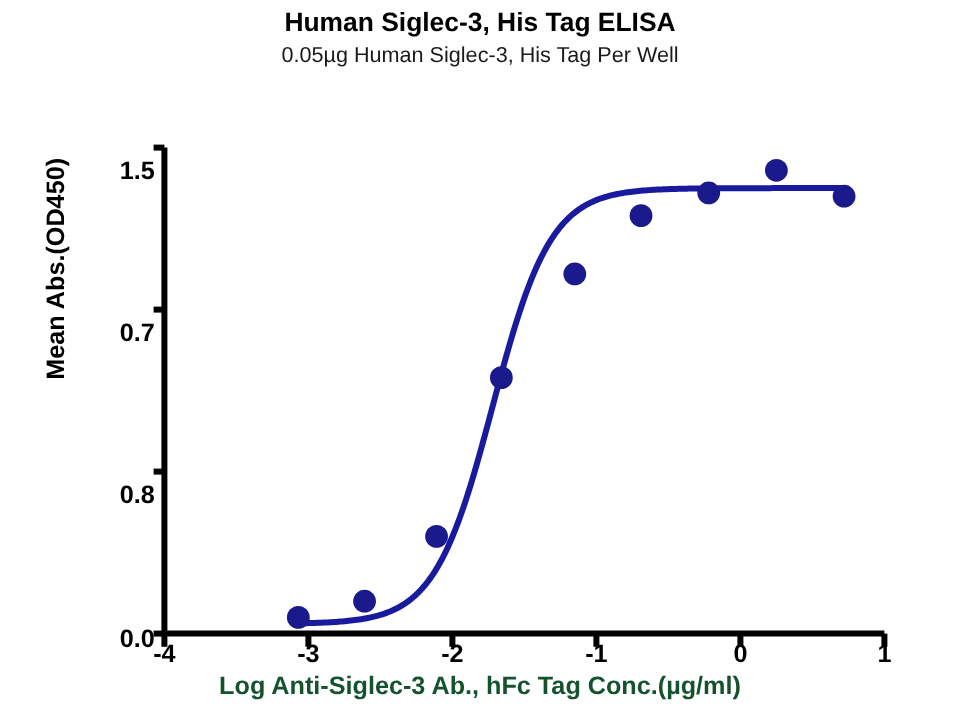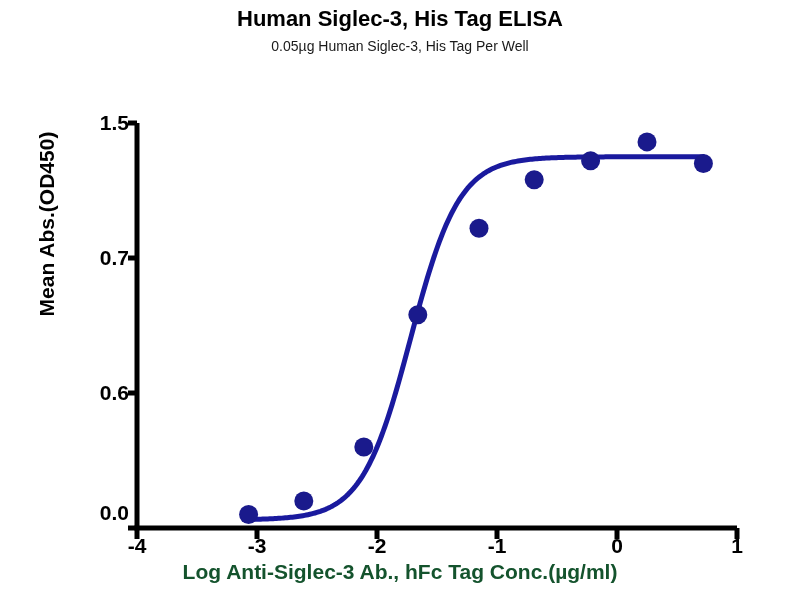--- a/index.html
+++ b/index.html
@@ -13,21 +13,21 @@
   #figure{position:absolute;left:0;top:0;width:740px;height:600px;}
   .titleblock{
     position:absolute;left:0;top:0;width:800px;
     text-align:center;
   }
   .chart-title{
     font-size:22px;font-weight:bold;color:#000000;
     letter-spacing:0px;margin:6px 0 0 0;line-height:26px;
   }
   .chart-subtitle{
-    font-size:14px;font-weight:normal;color:#1a1a1a;
+    font-size:18px;font-weight:normal;color:#1a1a1a;
     margin:3px 0 0 0;line-height:22px;
   }
   .ylabel{
     position:absolute;
     left:-118px;top:212px;
     width:330px;
     text-align:center;
     font-size:21px;font-weight:bold;color:#000;
     transform:rotate(-90deg);
     transform-origin:center center;
@@ -39,20 +39,21 @@
     font-size:21px;font-weight:bold;color:#14532d;
     white-space:nowrap;
   }
   .ytick-label{
     position:absolute;
     right:0;
     font-size:21px;font-weight:bold;color:#000;
     text-align:right;
     white-space:nowrap;
     transform:translateY(-50%);
+    margin-top:20px;
   }
   .ytick-wrap{position:absolute;left:45px;top:0;width:84px;height:600px;}
   .xtick-label{
     position:absolute;
     top:534px;
     font-size:21px;font-weight:bold;color:#000;
     text-align:center;
     white-space:nowrap;
     transform:translateX(-50%);
   }
@@ -66,21 +67,21 @@
   <div class="titleblock">
     <div class="chart-title">Human Siglec-3, His Tag ELISA</div>
     <div class="chart-subtitle">0.05µg Human Siglec-3, His Tag Per Well</div>
   </div>
 
   <div class="ylabel">Mean Abs.(OD450)</div>
   <div class="xlabel">Log Anti-Siglec-3 Ab., hFc Tag Conc.(µg/ml)</div>
 
   <div class="ytick-wrap">
     <div class="ytick-label" style="top:513px">0.0</div>
-    <div class="ytick-label" style="top:393px">0.6</div>
+    <div class="ytick-label" style="top:393px">0.8</div>
     <div class="ytick-label" style="top:258px">0.7</div>
     <div class="ytick-label" style="top:123px">1.5</div>
   </div>
 
   <div>
     <div class="xtick-label" style="left:137px">-4</div>
     <div class="xtick-label" style="left:257px">-3</div>
     <div class="xtick-label" style="left:377px">-2</div>
     <div class="xtick-label" style="left:497px">-1</div>
     <div class="xtick-label" style="left:617px">0</div>

